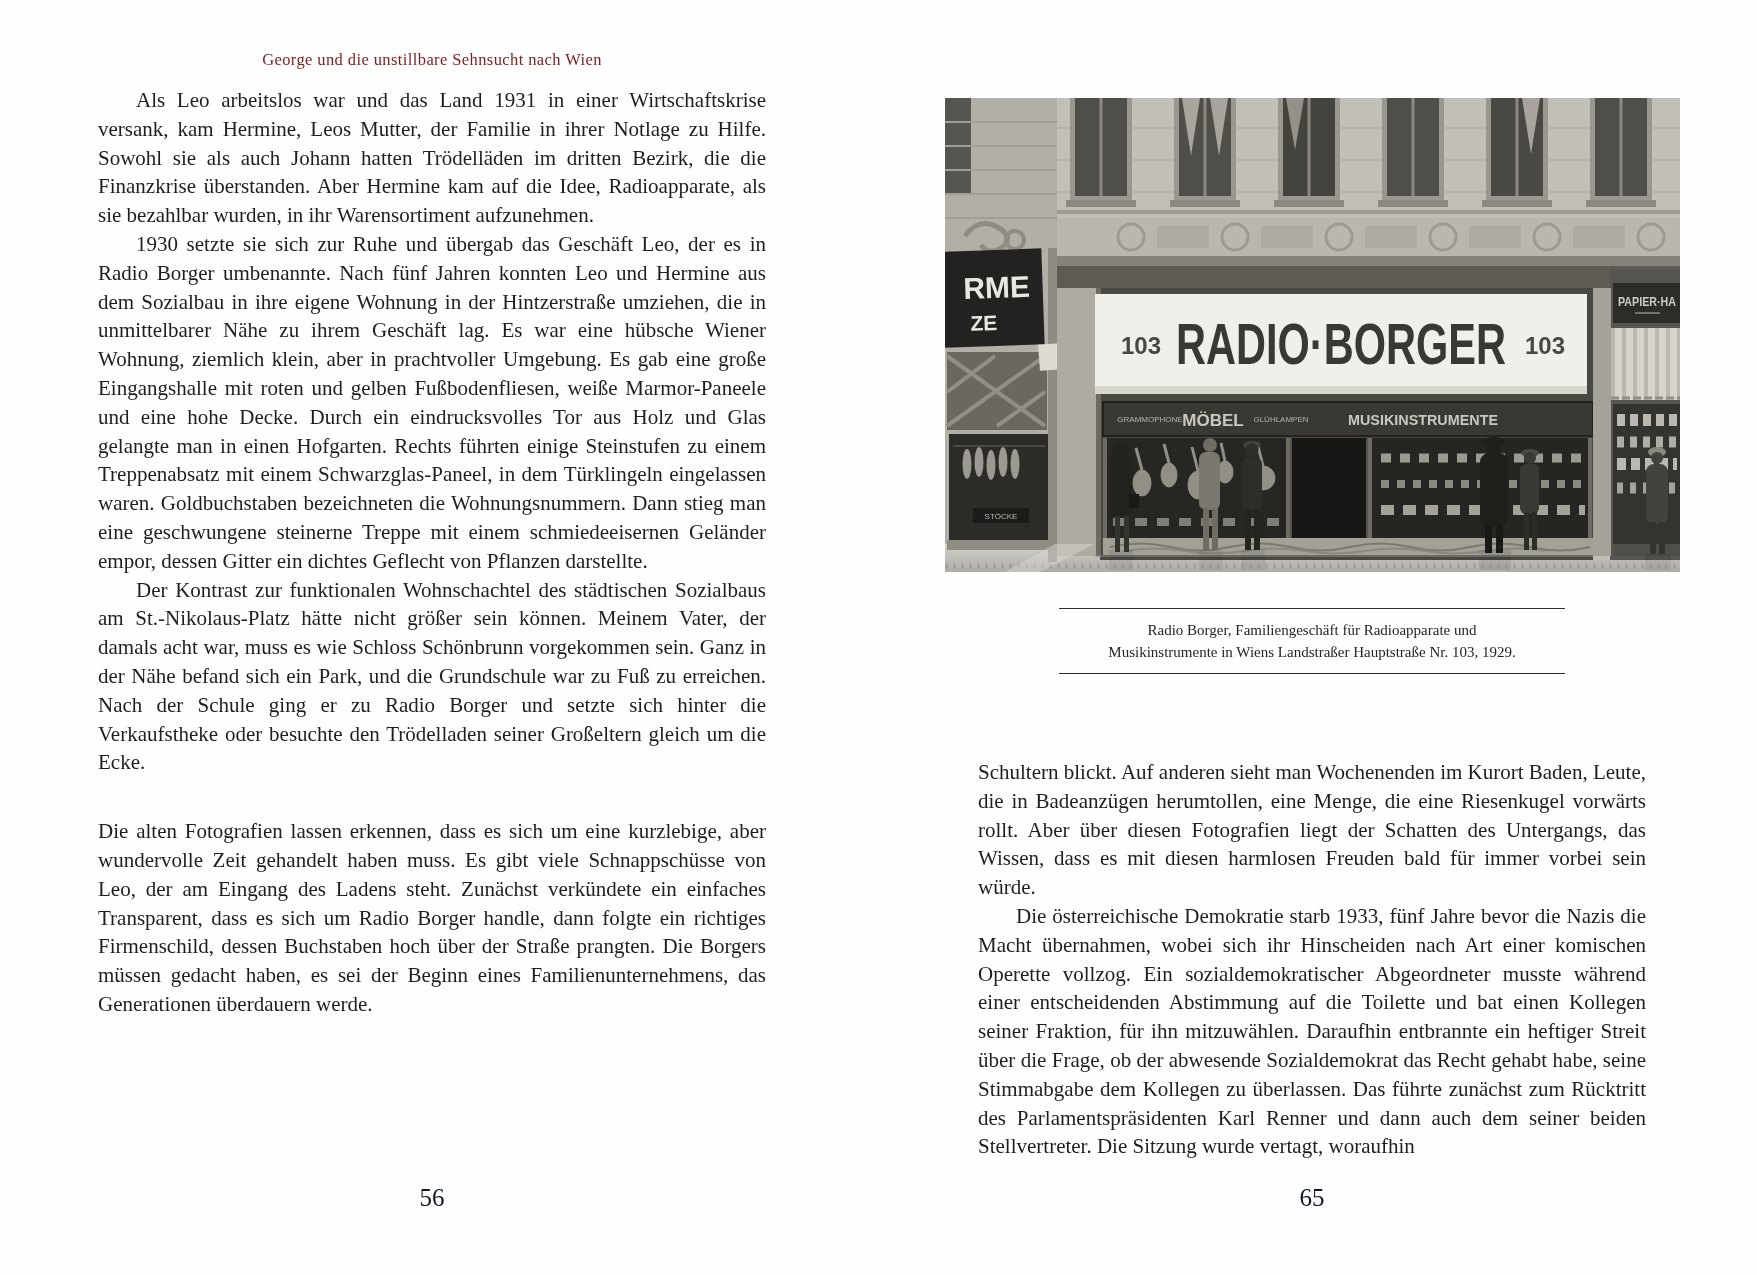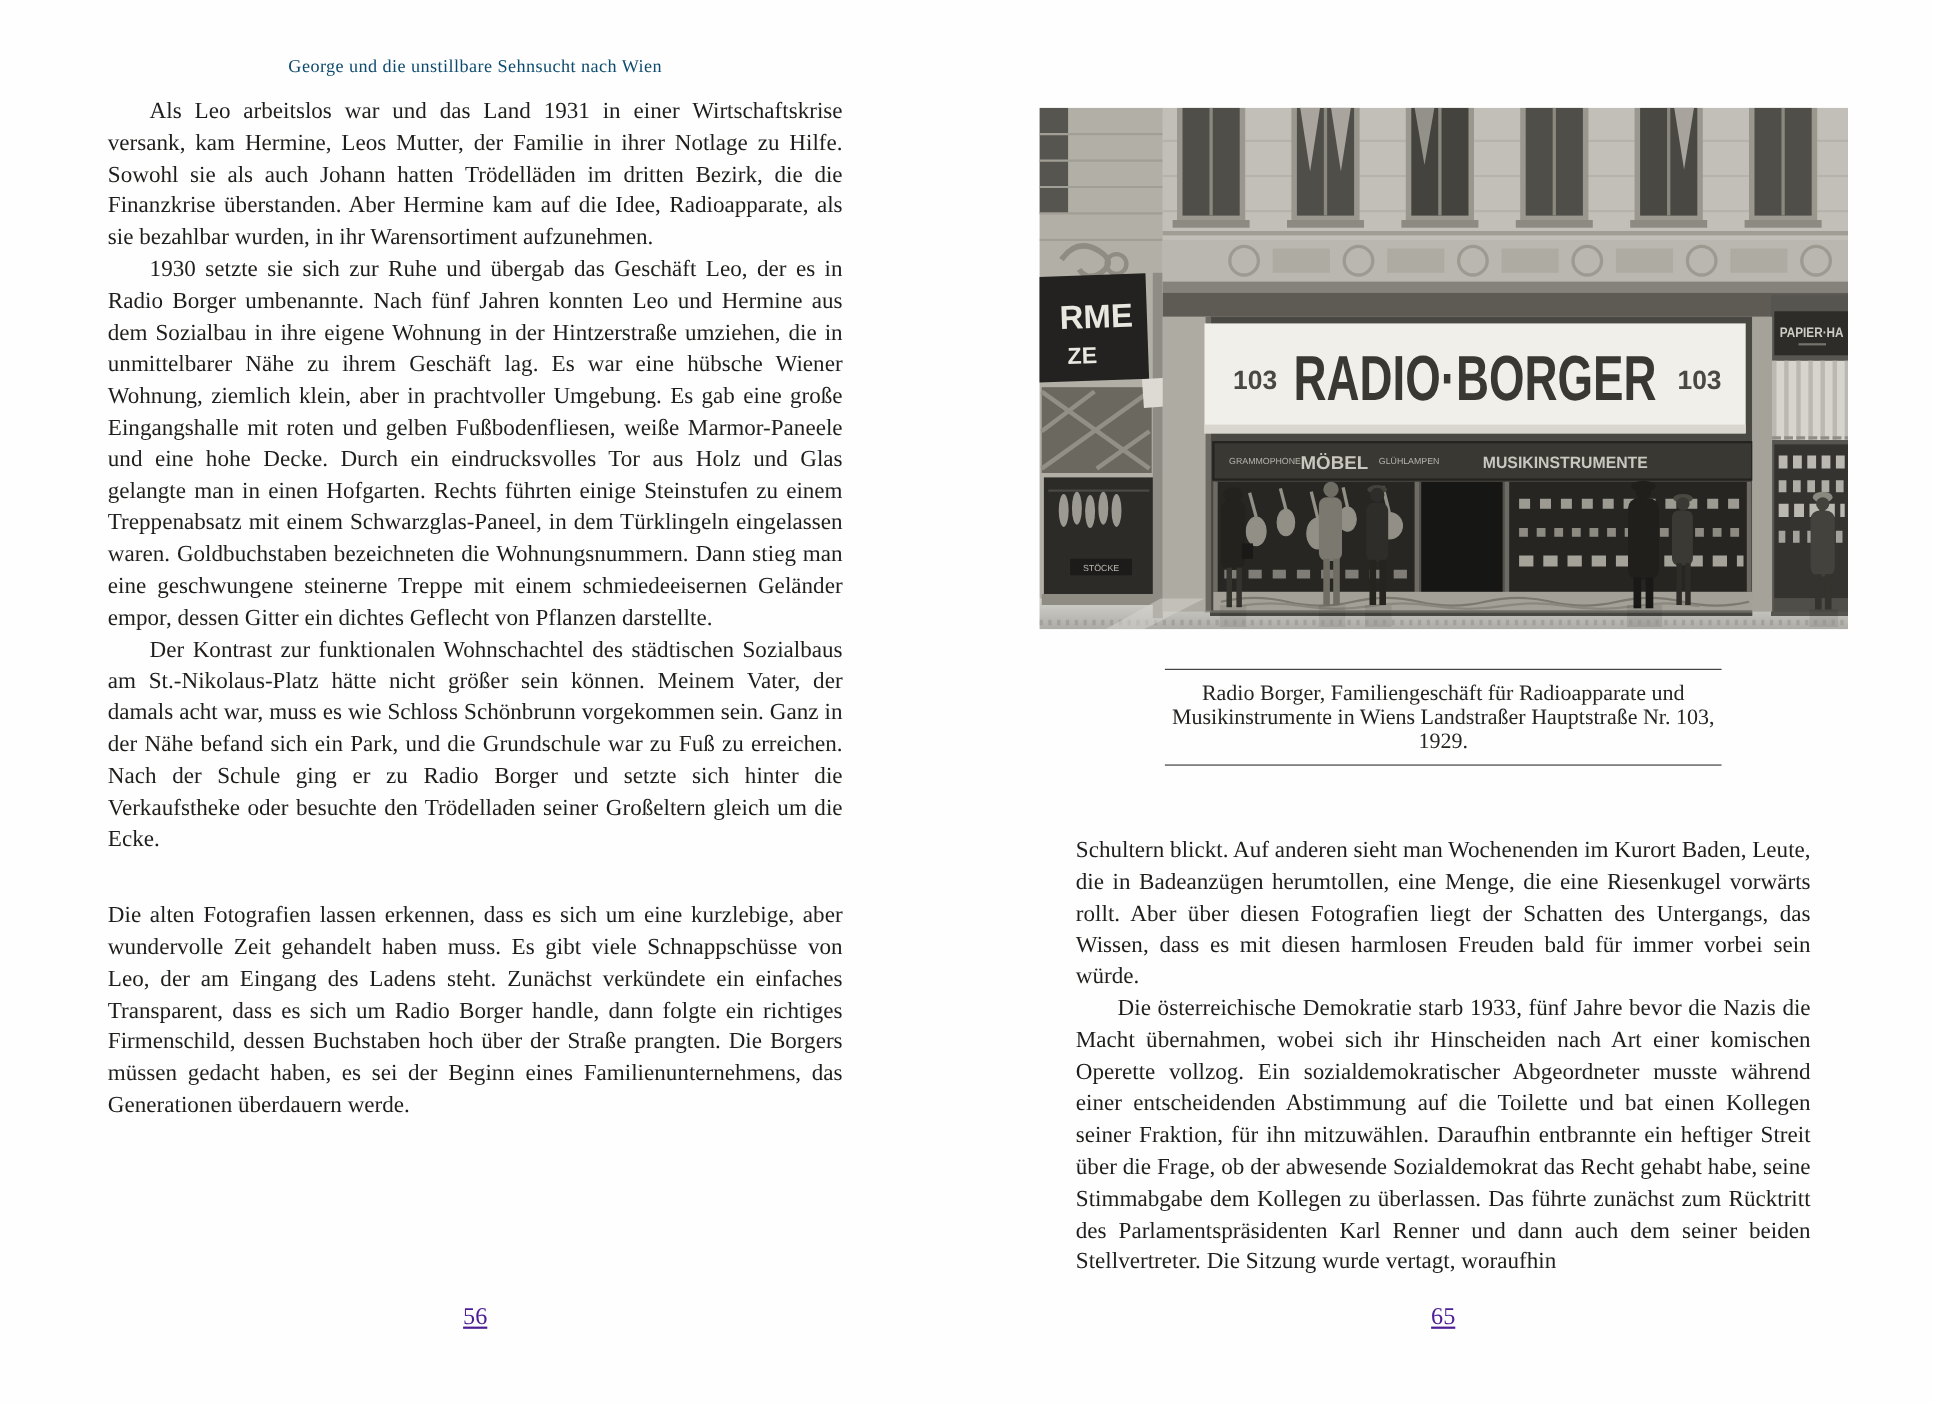--- a/index.html
+++ b/index.html
@@ -7,21 +7,21 @@
     width:1757px;height:1275px;
     background:#fefefe;
     font-family:"Liberation Serif","DejaVu Serif",serif;
     color:#1f1e1c;
     overflow:hidden;
     position:relative;
   }
   .spread{position:absolute;inset:0;}
   .running-head{
     position:absolute;top:50px;width:668px;
-    text-align:center;font-size:16.5px;letter-spacing:.4px;color:#0c4a6e;
+    text-align:center;font-size:16.5px;letter-spacing:.4px;color:#7f1d1d;
   }
   .running-head.left{left:98px;}
   .running-head.right{left:978px;}
   .body-text{
     position:absolute;width:668px;
     font-size:21px;line-height:28.8px;
     text-align:justify;hyphens:auto;-webkit-hyphens:auto;
   }
   .left-body{left:98px;top:86px;}
   .right-body{left:978px;top:758px;}
@@ -30,26 +30,26 @@
   .body-text p.section-break{margin-top:40px;}
   .photo{
     position:absolute;left:945px;top:98px;width:735px;height:474px;margin:0;
   }
   .photo svg{display:block;}
   .caption{
     position:absolute;left:1059px;top:608px;width:506px;
     text-align:center;color:#262522;
   }
   .caption-rule{border-top:1.6px solid #2f2e2c;height:0;}
-  .caption-line{font-size:20px;line-height:22px;}
+  .caption-line{font-size:15px;line-height:22px;}
   .caption-line.first{padding-top:10px;}
   .caption-line.last{padding-bottom:10px;}
   .folio{
     position:absolute;top:1184px;width:668px;text-align:center;
-    font-size:22px;color:#4c1d95;text-decoration:underline;
+    font-size:25px;color:#0f172a;
   }
   .folio.left{left:98px;}
   .folio.right{left:978px;}
   
   .sg{font-family:"Liberation Sans","DejaVu Sans",sans-serif;}
 </style>
 </head>
 <body>
 
 <div class="spread">

